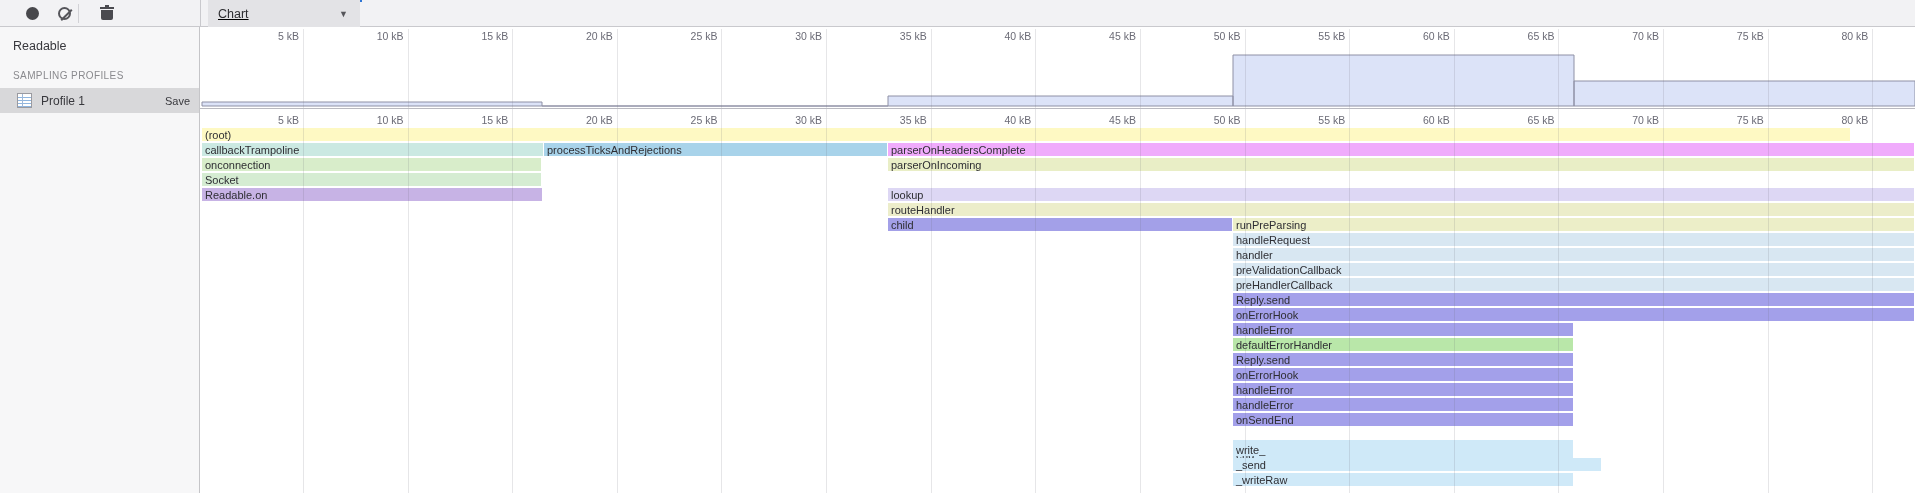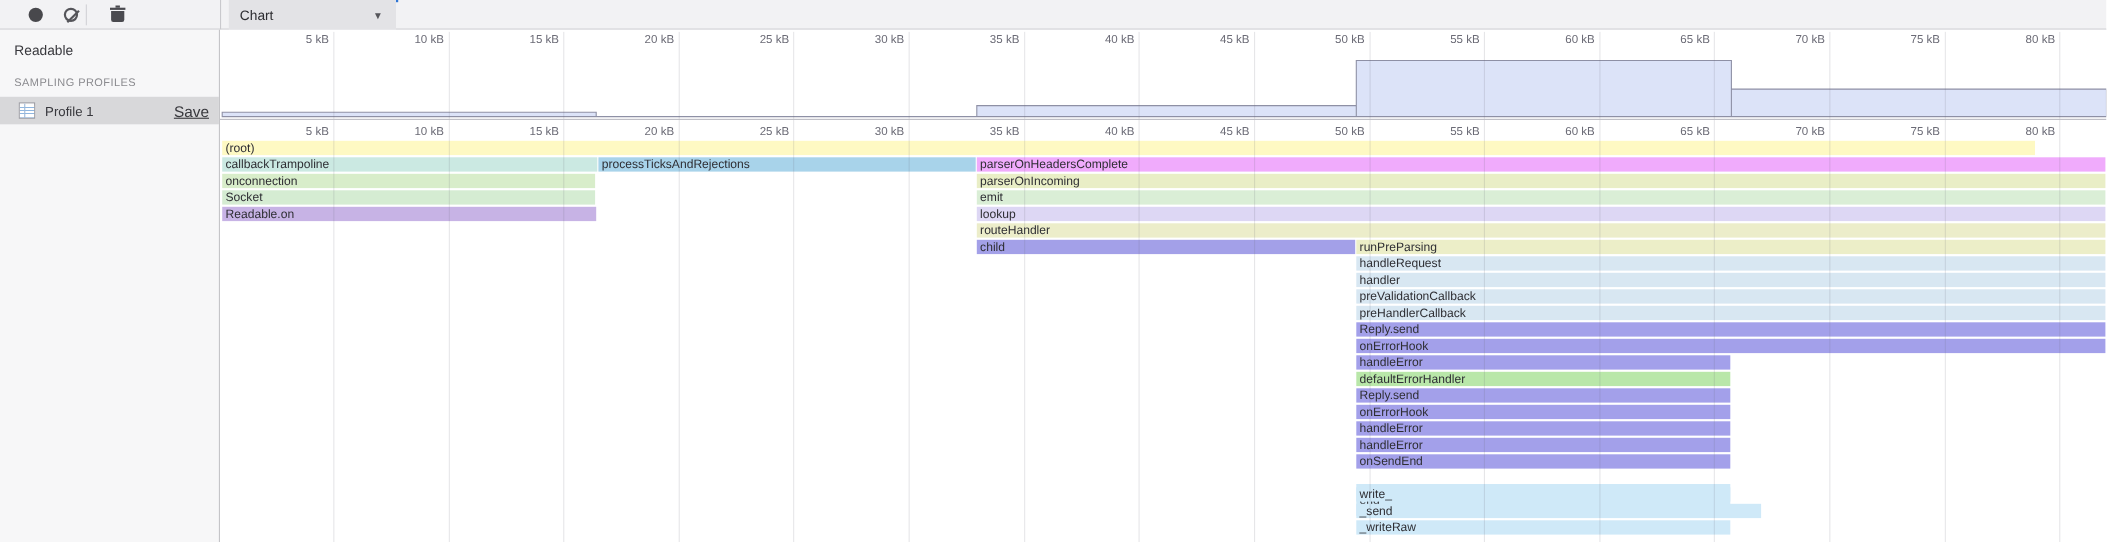--- a/index.html
+++ b/index.html
@@ -18,38 +18,38 @@
   .nosign { position:relative; width:13px; height:13px; border:2px solid #55555a; border-radius:50%; }
   .nosign::after { content:""; position:absolute; left:-1px; top:4.5px; width:15px; height:2px;
     background:#55555a; transform:rotate(-45deg); }
   .tb-sep { position:absolute; left:78px; top:4px; width:1px; height:19px; background:#d2d2d6; }
   .trash { width:12px; height:13px; position:relative; }
   .trash .lid { position:absolute; top:0; left:-1px; width:14px; height:2px; background:#4a4a4f; }
   .trash .handle { position:absolute; top:-2px; left:4px; width:4px; height:2px; background:#4a4a4f; }
   .trash .body { position:absolute; top:3px; left:0; width:12px; height:10px; background:#4a4a4f;
     border-radius:0 0 2px 2px; }
   .dropdown { position:absolute; left:208px; top:0; width:152px; height:27px; background:#e3e3e6;
-    display:flex; align-items:center; cursor:pointer; }
+    display:flex; align-items:center; cursor:pointer;text-decoration:underline; }
   .dropdown .lab { margin-left:10px; font-size:12.5px; color:#2d2d31; }
   .dropdown .arrow { position:absolute; right:12px; font-size:9px; color:#55555a; }
 
   
   .sidebar { position:absolute; left:0; top:27px; width:200px; height:466px;
     background:#f7f7f8; border-right:1px solid #c5c5c8; }
   .sb-title { position:absolute; left:13px; top:12px; font-size:12.5px; color:#38383d; }
   .sb-section { position:absolute; left:13px; top:43px; font-size:10px; color:#8a8a8e; letter-spacing:.4px; }
   .sb-row { position:absolute; left:0; top:61px; width:199px; height:25px; background:#d8d8da;
     display:flex; align-items:center; cursor:pointer; }
   .sb-icon { width:15px; height:15px; margin-left:17px; background:#fdfdfd; border:1px solid #9a9aa0;
     position:relative; overflow:hidden; }
   .sb-icon::before { content:""; position:absolute; left:0; top:2px; width:15px; height:11px;
     background:repeating-linear-gradient(#fff 0 1px, #8fb6e0 1px 2px, #fff 2px 3px); }
   .sb-icon::after { content:""; position:absolute; left:4px; top:0; width:1px; height:15px; background:#9fb8d8; }
   .sb-name { margin-left:9px; font-size:12px; color:#38383d; }
-  .sb-save { position:absolute; right:9px; font-size:14px; color:#38383d; text-decoration:underline; cursor:pointer; }
+  .sb-save { position:absolute; right:9px; font-size:11px; color:#38383d; cursor:pointer; }
 
   
   .main { position:absolute; left:200px; top:27px; width:1715px; height:466px; background:#fff; }
   .gridline { position:absolute; top:2px; width:1px; height:464px; background:rgba(105,105,120,0.17); z-index:5; }
   .ruler { position:absolute; left:0; width:1715px; height:16px; z-index:6; }
   .ruler1 { top:0; }
   .ruler2 { top:81px; height:20px; border-top:1px solid #b9b9c0; }
   .tick-label { position:absolute; width:70px; text-align:right; font-size:10.5px; color:#6b6b76; }
   .ruler1 .tick-label { top:3px; } .ruler2 .tick-label { top:5px; }
 
@@ -175,23 +175,20 @@
         </div>
         <div class="bar" style="left: 688px; width: 1026px; top: 30px; height: 13px; background: rgb(233, 238, 198);">
           <span>parserOnIncoming</span>
         </div>
         <div class="bar" style="left: 2px; width: 339px; top: 30px; height: 13px; background: rgb(216, 237, 202);">
           <span>onconnection</span>
         </div>
         <div class="bar" style="left: 2px; width: 339px; top: 45px; height: 13px; background: rgb(213, 236, 210);">
           <span>Socket</span>
         </div>
-        <div class="bar" style="left: 688px; width: 1026px; top: 45px; height: 13px; background: rgb(218, 238, 214);">
-          <span>emit</span>
-        </div>
         <div class="bar" style="left: 2px; width: 340px; top: 60px; height: 13px; background: rgb(199, 179, 229);">
           <span>Readable.on</span>
         </div>
         <div class="bar" style="left: 688px; width: 1026px; top: 60px; height: 13px; background: rgb(221, 215, 244);">
           <span>lookup</span>
         </div>
         <div class="bar" style="left: 688px; width: 1026px; top: 75px; height: 13px; background: rgb(236, 237, 202);">
           <span>routeHandler</span>
         </div>
         <div class="bar dotted" style="left: 688px; width: 344px; top: 90px; height: 13px; background: rgb(163, 160, 232);">

